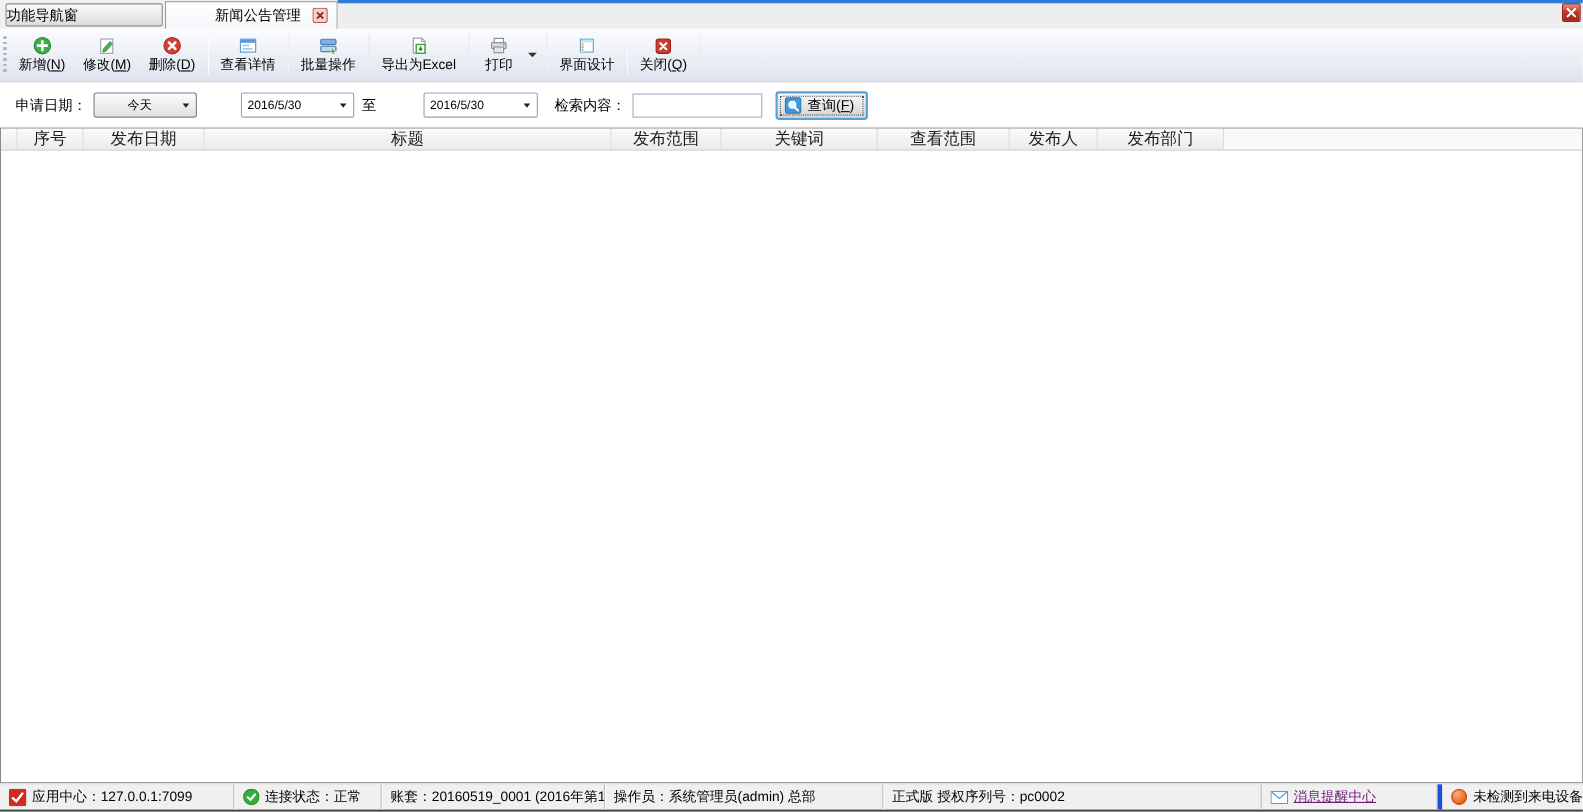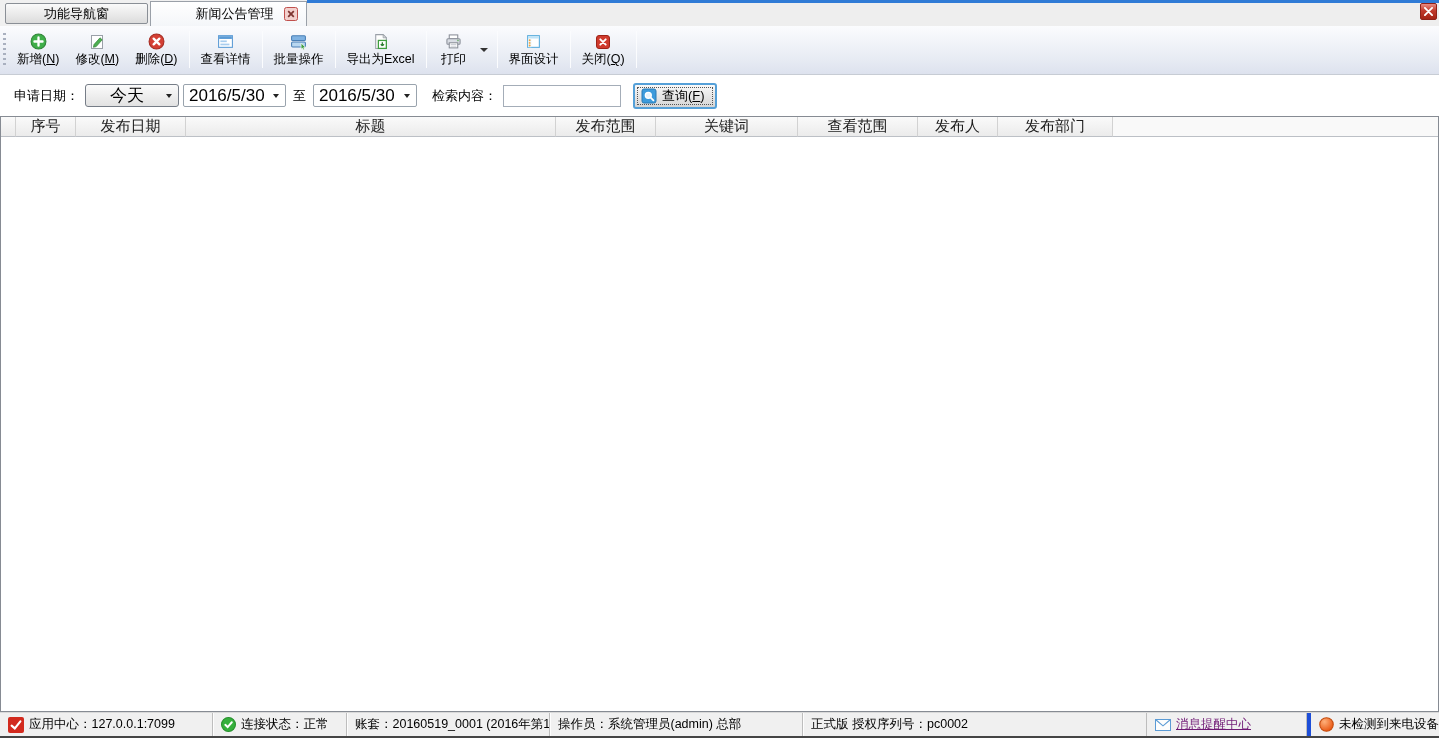--- a/index.html
+++ b/index.html
@@ -19,21 +19,21 @@
     display: flex;
     align-items: flex-end;
     position: relative;
   }
   .tab-nav {
     width: 143px; height: 21px;
     margin: 0 0 2px 5px;
     border: 1px solid #8a8f96;
     border-radius: 2px;
     background: linear-gradient(#fafafa, #dcdcdc);
-    display: flex; align-items: center; justify-content: center;
+    display: flex; align-items: center; justify-content: flex-start;
     font-size: 13px;
     cursor: default;
   }
   .tab-active {
     width: 157px; height: 25px;
     margin-left: 2px;
     border: 1px solid #9aa0a8;
     border-bottom: none;
     background: linear-gradient(#ffffff, #f4f6f9);
     display: flex; align-items: center; justify-content: center;
@@ -109,29 +109,30 @@
     padding-left: 14px;
   }
   .flabel { font-size: 13px; white-space: nowrap; }
   .combo {
     position: relative;
     height: 23px;
     border: 1px solid #767d87;
     border-radius: 3px;
     background: linear-gradient(#fbfbfb, #e2e2e2);
     display: flex; align-items: center; justify-content: center;
-    font-size: 17px;
+    font-size: 11px;
     cursor: pointer;
   }
   .combo.white {
     background: #fff;
     border: 1px solid #99a3ad;
     border-radius: 2px;
     justify-content: flex-start;
     padding-left: 5px;
+    margin-left: 36px;
   }
   .combo .arrow-down {
     position: absolute; right: 6px; top: 9px;
     border-left: 3.5px solid transparent;
     border-right: 3.5px solid transparent;
     border-top: 4px solid #222;
   }
   .search-input {
     width: 118px; height: 22px;
     border: 1px solid #a4adb8;

